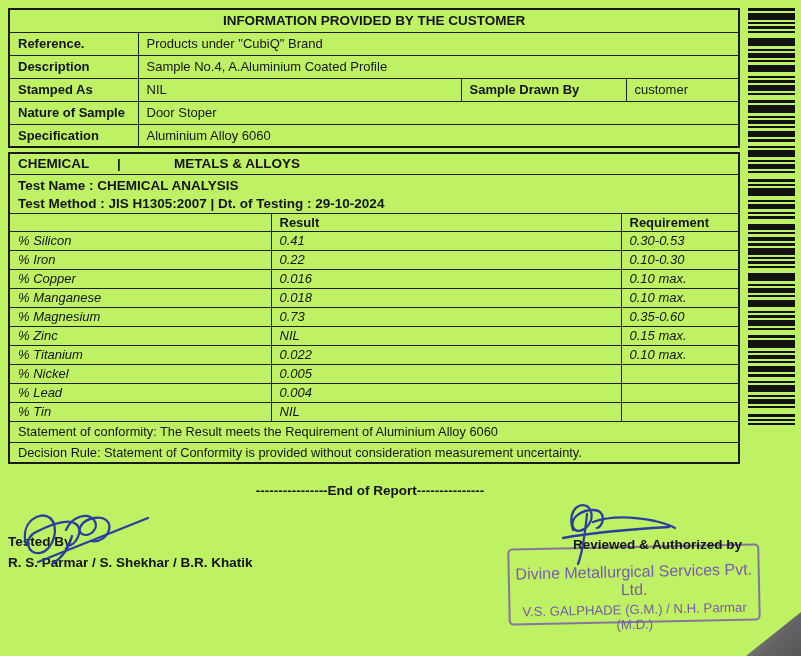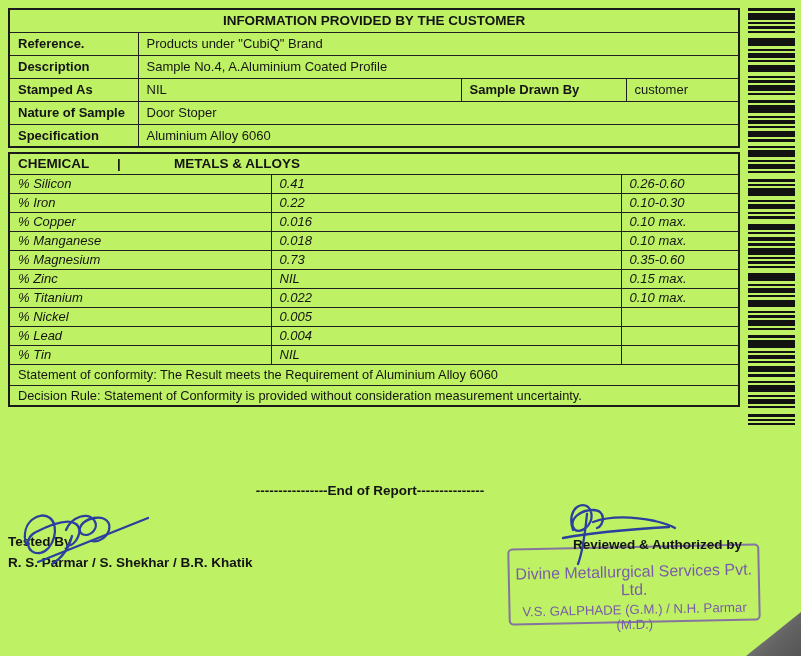--- a/index.html
+++ b/index.html
@@ -91,24 +91,35 @@
     <tbody>
         <tr class="chem-row">
       <td colspan="3">
         <div class="chem-flex">
           <span class="chem-cat">CHEMICAL</span>
           <span class="chem-pipe">|</span>
           <span class="chem-dept">METALS &amp; ALLOYS</span>
         </div>
       </td>
     </tr>
+    <tr>
+      <td colspan="3" class="testinfo-cell">
+        <div>Test Name : CHEMICAL ANALYSIS</div>
+        <div>Test Method : JIS H1305:2007 | Dt. of Testing : 29-10-2024</div>
+      </td>
+    </tr>
+    <tr class="res-head">
+      <td></td>
+      <td>Result</td>
+      <td>Requirement</td>
+    </tr>
     <tr class="res-row">
       <td>% Silicon</td>
       <td>0.41</td>
-      <td>0.26-0.60</td>
+      <td>0.30-0.53</td>
     </tr>
     <tr class="res-row">
       <td>% Iron</td>
       <td>0.22</td>
       <td>0.10-0.30</td>
     </tr>
     <tr class="res-row">
       <td>% Copper</td>
       <td>0.016</td>
       <td>0.10 max.</td>

